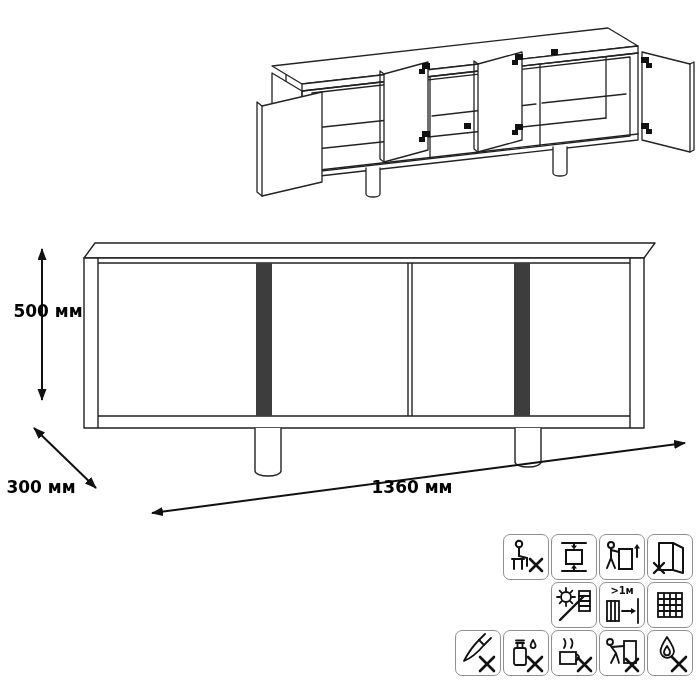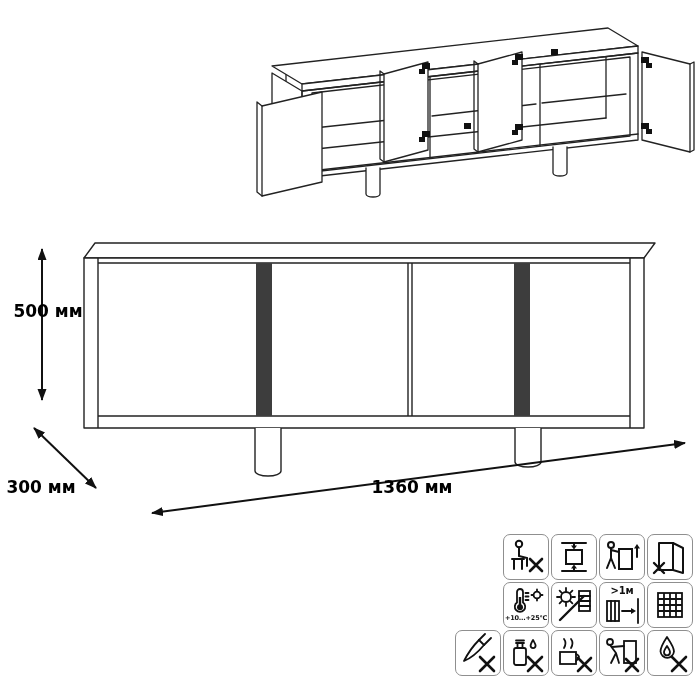--- a/index.html
+++ b/index.html
@@ -175,33 +175,20 @@
             <rect x="9" y="6" width="14" height="27"></rect>
             <path d="M23 6 L33 11 V36 L23 33"></path>
           </g>
           <path d="M4 26 L14 36 M14 26 L4 36" stroke="#111" stroke-width="2.4" stroke-linecap="round"></path>
         </svg>
       </div>
     </div>
 
     <div class="icon-row">
       <div class="cell">
-        <svg viewBox="0 0 40 26" width="40" height="26">
-          <g stroke="#111" stroke-width="1.8" fill="none" stroke-linecap="round">
-            <path d="M11 4 a3 3 0 0 1 6 0 v10.5 a5.2 5.2 0 1 1 -6 0 Z"></path>
-            <path d="M19.5 5 h3 M19.5 8.5 h3 M19.5 12 h3"></path>
-            <circle cx="31" cy="7" r="3.4"></circle>
-            <path d="M31 1.5 V2.8 M31 11.2 V12.5 M25.5 7 H26.8 M35.2 7 H36.5"></path>
-          </g>
-          <path d="M14 9 V17" stroke="#111" stroke-width="2.4"></path>
-          <circle cx="14" cy="19.2" r="3" fill="#111"></circle>
-        </svg>
-        <div class="pic-label tiny">+10...+25°C</div>
-      </div>
-      <div class="cell">
         <svg viewBox="0 0 40 40" width="40" height="40">
           <g stroke="#111" stroke-width="1.8" fill="none" stroke-linecap="round">
             <circle cx="12" cy="12" r="5"></circle>
             <path d="M12 3 V6 M12 18 V21 M3 12 H6 M18 12 H21 M5.6 5.6 L7.8 7.8 M16.2 16.2 L18.4 18.4 M18.4 5.6 L16.2 7.8 M7.8 16.2 L5.6 18.4"></path>
             <rect x="25" y="6" width="11" height="20"></rect>
             <path d="M25 11 H36 M25 16 H36 M25 21 H36"></path>
           </g>
           <path d="M6 35 L30 11" stroke="#111" stroke-width="2.4" stroke-linecap="round"></path>
         </svg>
       </div>

